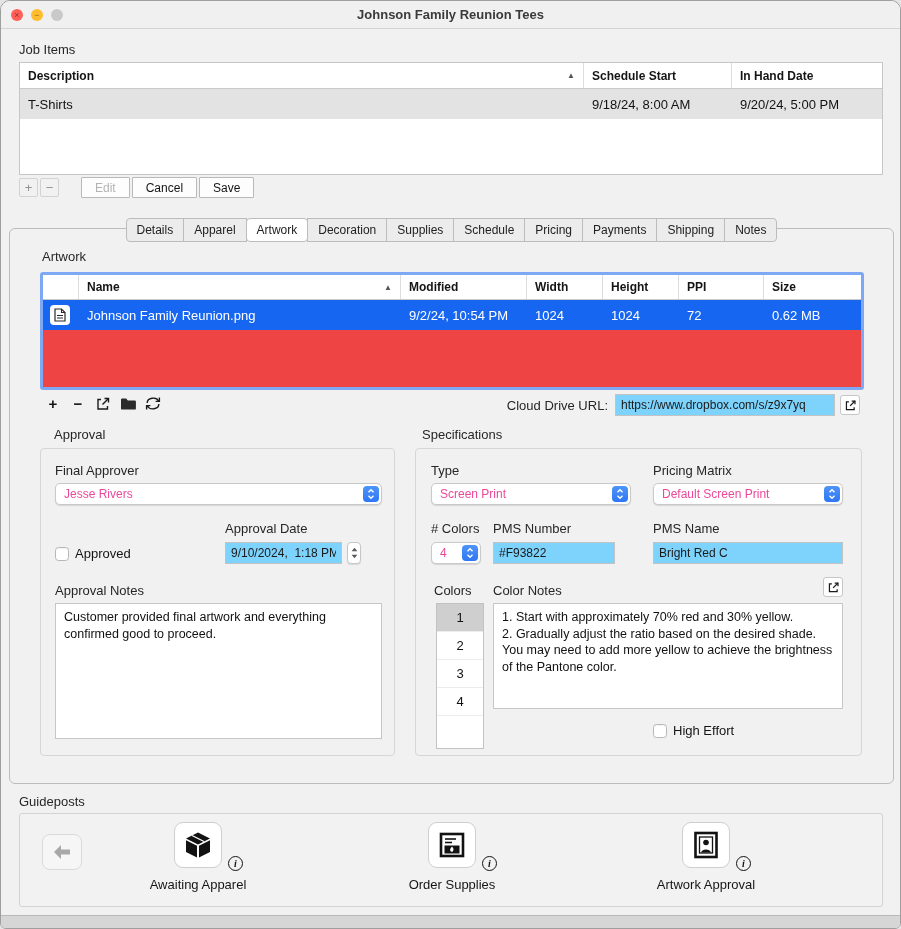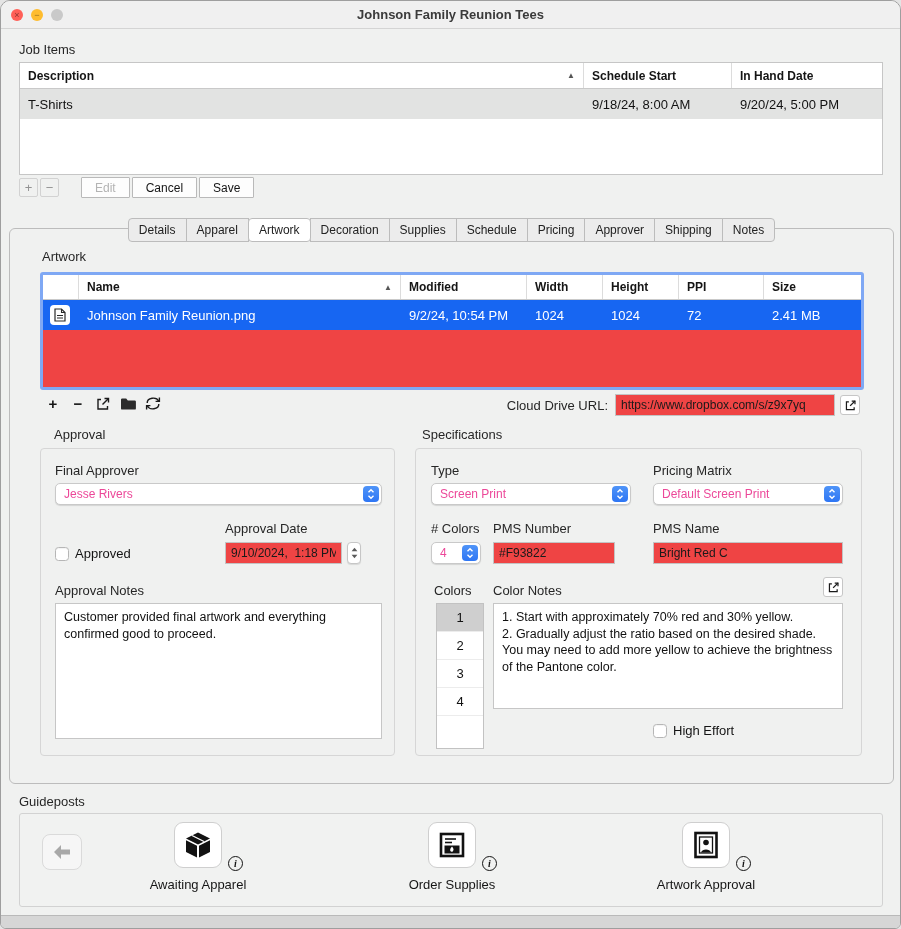--- a/index.html
+++ b/index.html
@@ -63,21 +63,21 @@
   .arow { height:30px; background:#1766f2; color:#fff; }
   .file-badge { width:20px; height:20px; background:#fff; border-radius:4px;
                 display:inline-flex; align-items:center; justify-content:center; margin-left:7px; }
 
   .art-toolbar { position:absolute; left:34px; top:165px; display:flex; gap:7px; align-items:center; }
   .tool { width:18px; height:19px; border:none; background:none; color:#141414; font-size:15px;
           font-weight:bold; display:inline-flex; align-items:center; justify-content:center; padding:0; }
   .sq-btn { width:20px; height:20px; border:1px solid #c6c6c6; background:#fff; border-radius:3px;
             display:inline-flex; align-items:center; justify-content:center; padding:0; }
 
-  .field { border:1px solid #c3c3c3; background:#ef4444; font-size:12px; color:#1a1a1a;
+  .field { border:1px solid #c3c3c3; background:#7dd3fc; font-size:12px; color:#1a1a1a;
            padding:2px 5px; font-family:inherit; }
 
   
   .groupbox { position:absolute; border:1px solid #d6d6d6; border-radius:4px; background:#f0f1f0; }
   .glabel { position:absolute; font-size:13px; color:#262626; }
 
   .popup { position:absolute; display:flex; align-items:center; background:#fff; border:1px solid #c9c9c9;
            border-radius:5px; height:22px; font-size:12px; color:#ec4899; padding-left:8px;
            box-shadow:0 1px 1px rgba(0,0,0,.12); }
   .popup .cap { position:absolute; right:2px; top:2px; bottom:2px; width:16px; border-radius:4px;
@@ -163,21 +163,21 @@
 
   <div class="tab-panel">
     <div class="tabs">
       <div class="tab">Details</div>
       <div class="tab">Apparel</div>
       <div class="tab active">Artwork</div>
       <div class="tab">Decoration</div>
       <div class="tab">Supplies</div>
       <div class="tab">Schedule</div>
       <div class="tab">Pricing</div>
-      <div class="tab">Approver</div>
+      <div class="tab">Payments</div>
       <div class="tab">Shipping</div>
       <div class="tab">Notes</div>
     </div>
 
     <div class="sec-label" style="left:32px; top:20px;">Artwork</div>
 
     <div class="art-wrap">
       <div class="thead" style="height:25px;">
         <div class="th acol-icon"></div>
         <div class="th acol-name">
@@ -209,21 +209,21 @@
               <line x1="3" y1="7.5" x2="9" y2="7.5" stroke="#2b2b2b" stroke-width="1"></line>
               <line x1="3" y1="10" x2="9" y2="10" stroke="#2b2b2b" stroke-width="1"></line>
             </svg>
           </span>
         </div>
         <div class="cell acol-name">Johnson Family Reunion.png</div>
         <div class="cell acol-mod">9/2/24, 10:54 PM</div>
         <div class="cell acol-w">1024</div>
         <div class="cell acol-h">1024</div>
         <div class="cell acol-ppi">72</div>
-        <div class="cell acol-size">2.41 MB</div>
+        <div class="cell acol-size">0.62 MB</div>
       </div>
     </div>
 
     <div class="art-toolbar">
       <button class="tool">+</button>
       <button class="tool">−</button>
       <button class="tool">
         <svg width="16" height="16" viewBox="0 0 16 16">
           <path d="M6 3.5 H3 V13 h9.5 V10" fill="none" stroke="#1a1a1a" stroke-width="1.4"></path>
           <path d="M7.5 8.5 L13.5 2.5" stroke="#1a1a1a" stroke-width="1.4"></path>

